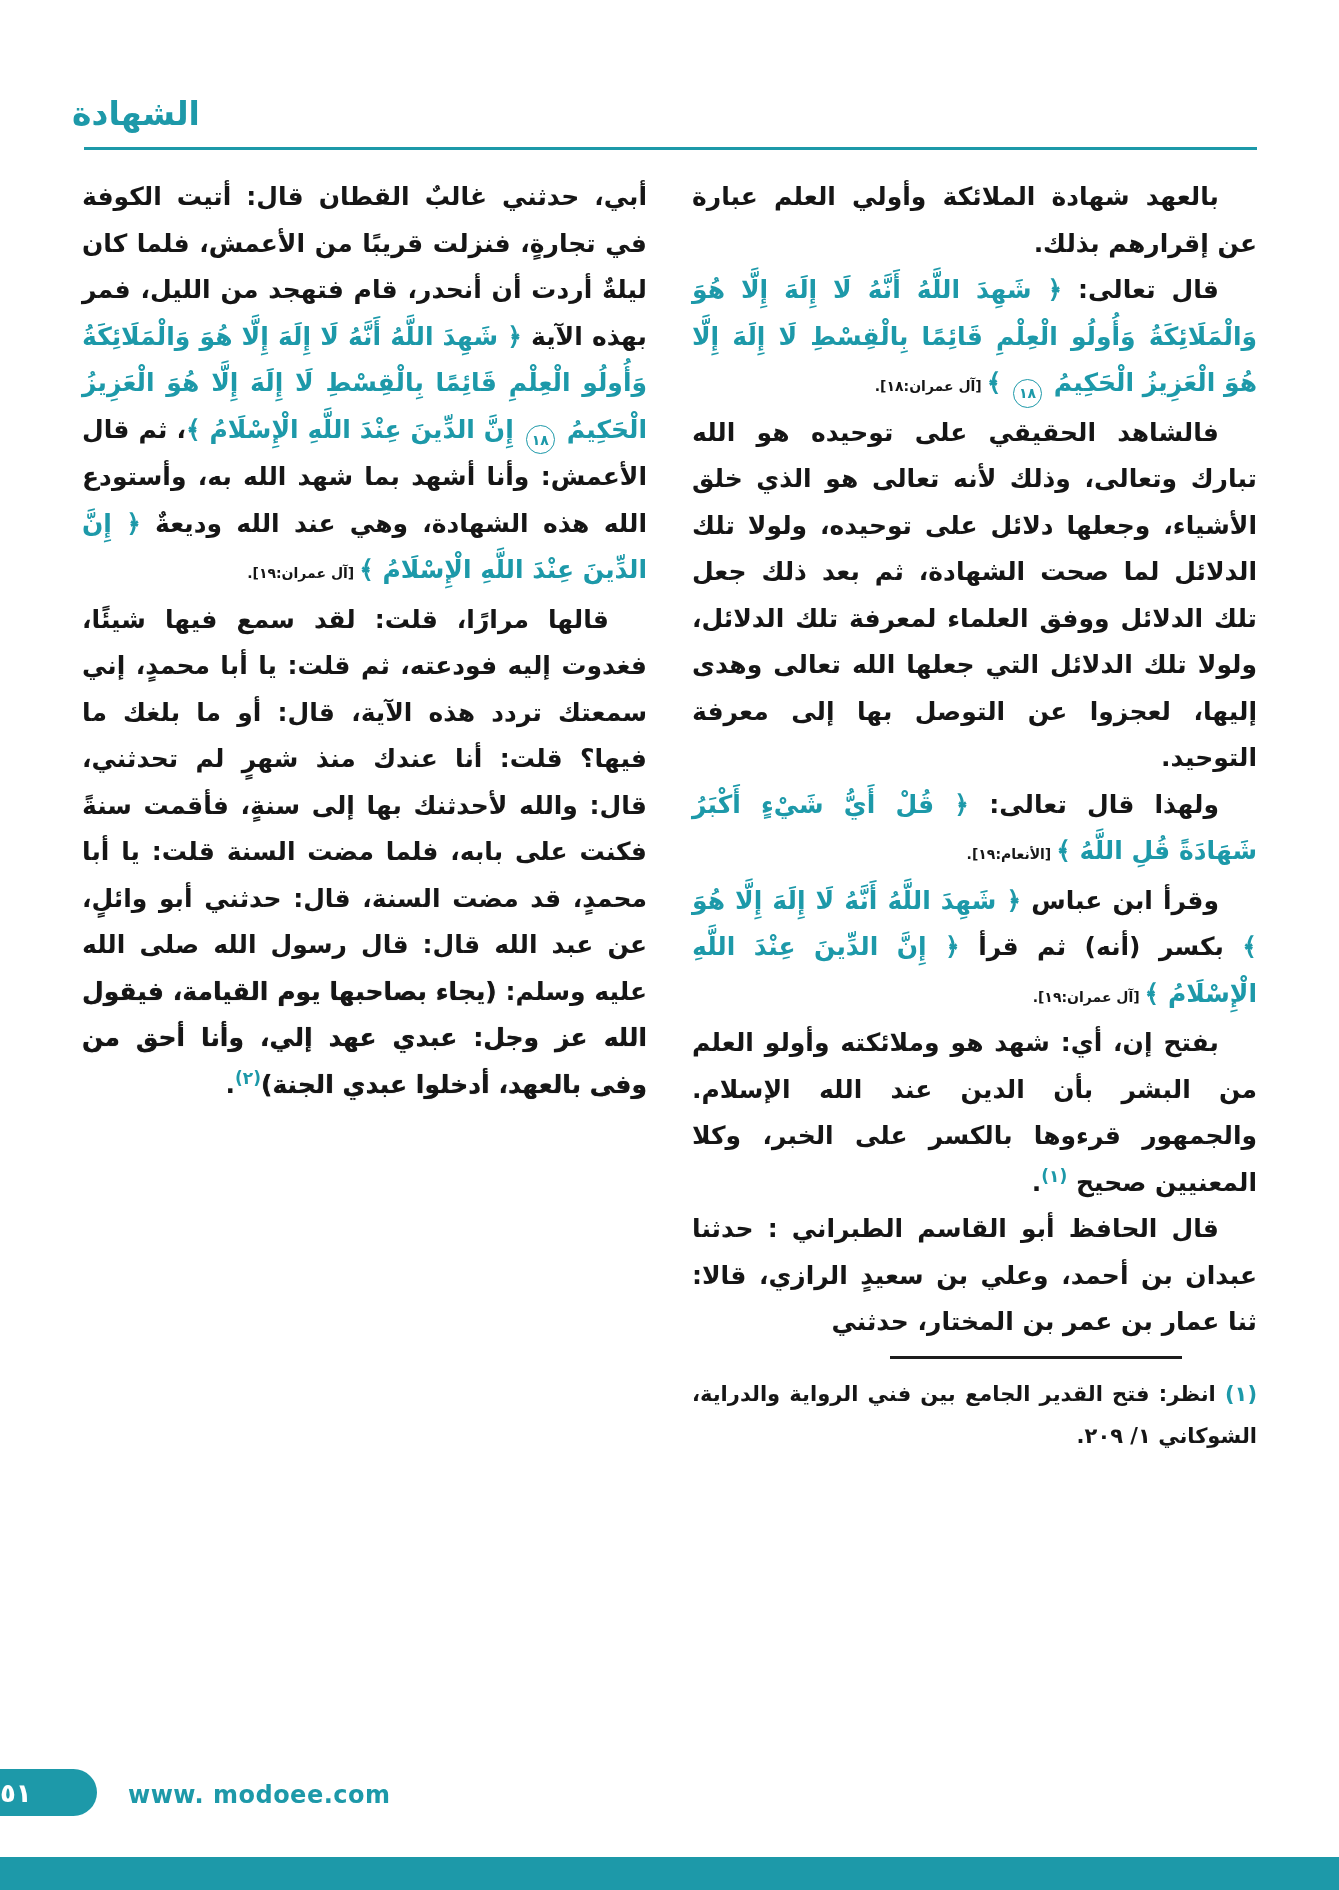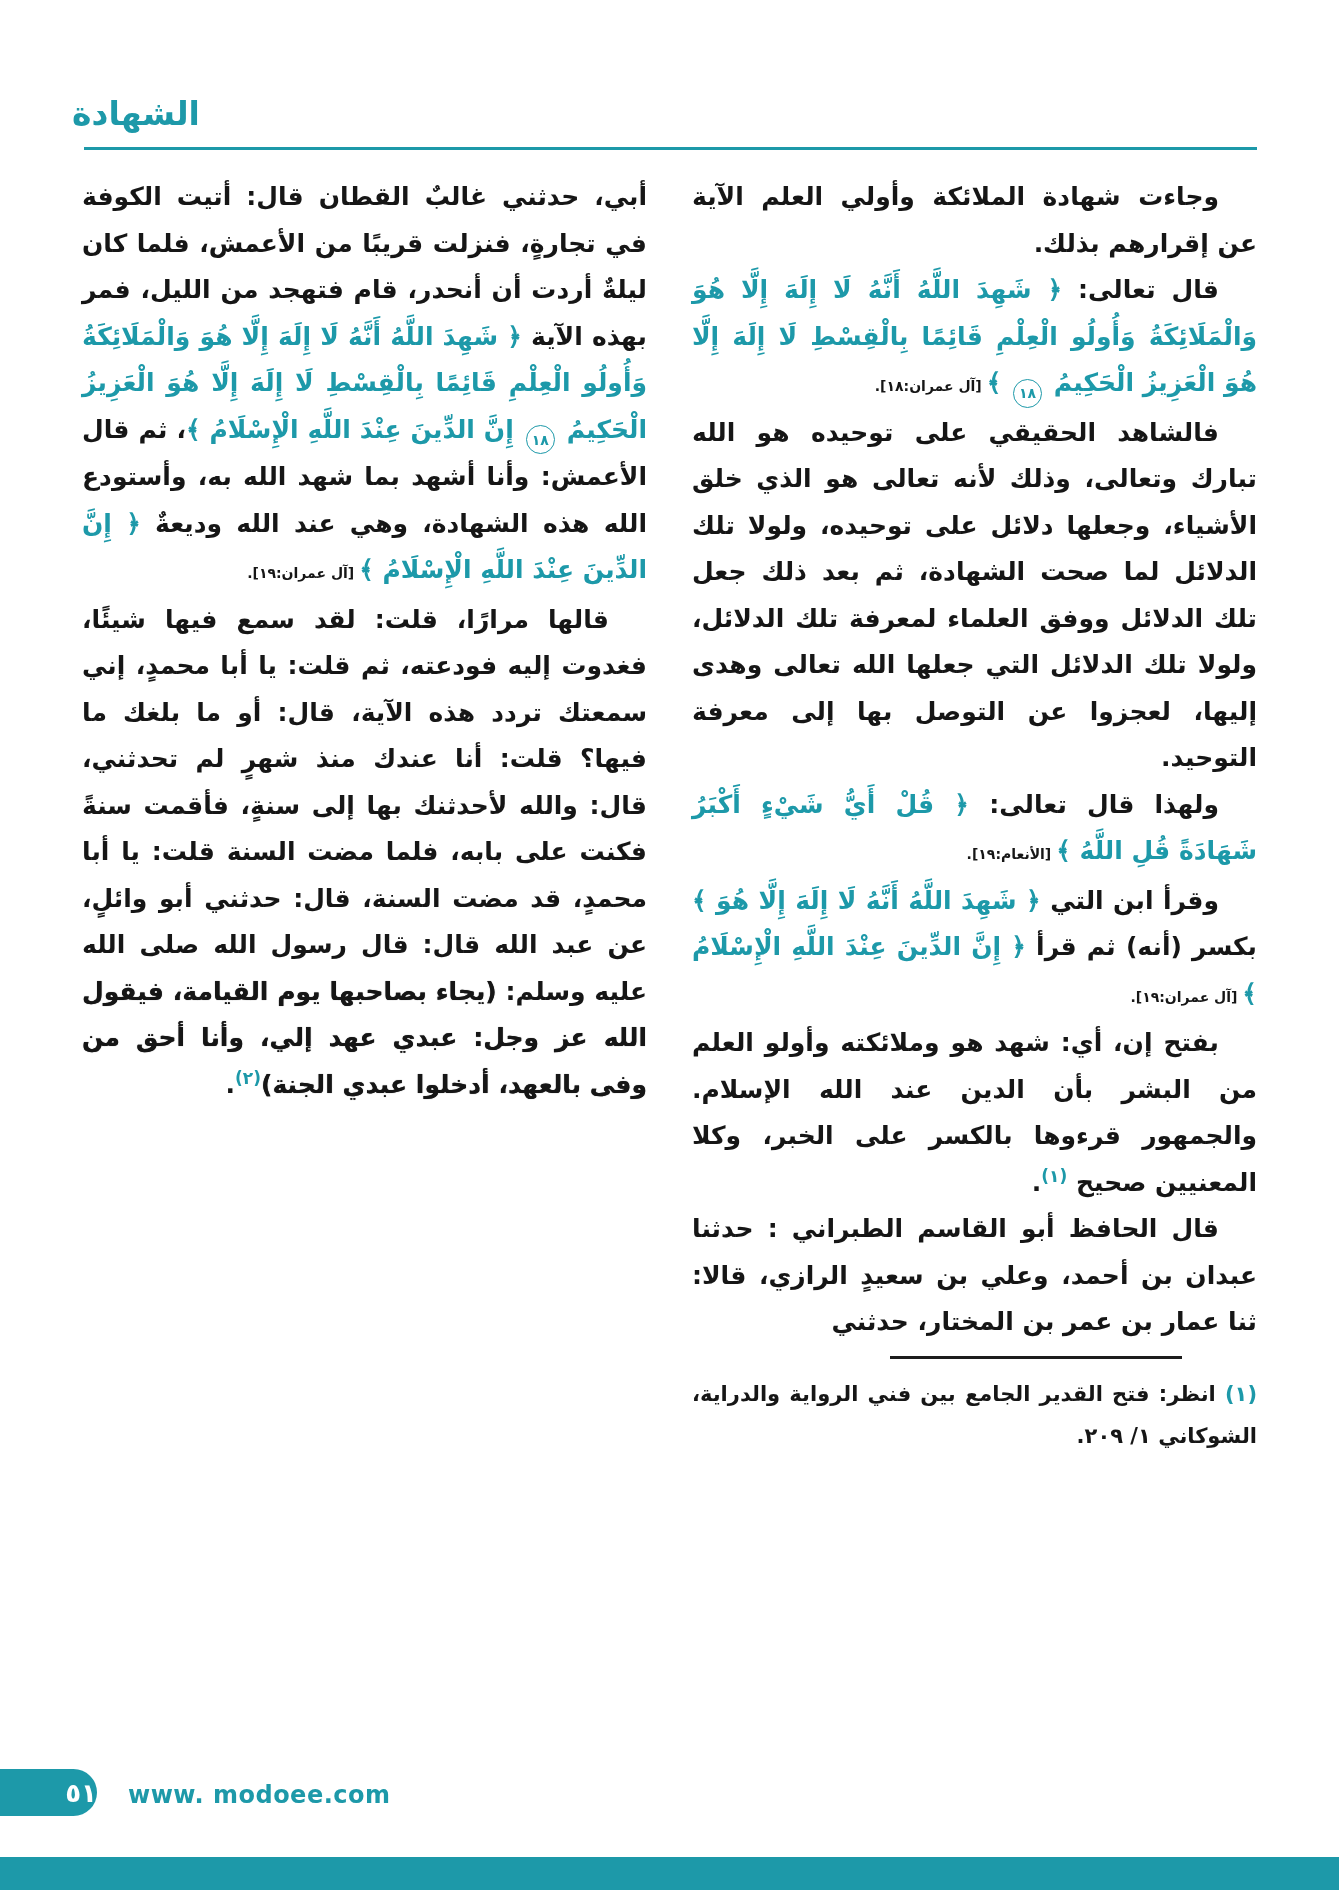--- a/index.html
+++ b/index.html
@@ -66,21 +66,21 @@
     font-size:21px;line-height:42px;text-align:justify;
     font-weight:bold;color:var(--ink);
   }
   .fntext .para{text-indent:0;}
   .fncol-left .fntext{width:358px;}
 
   
   .page-pill{
     position:absolute;left:0;top:1769px;width:97px;height:47px;
     background:var(--accent);border-radius:0 24px 24px 0;
-    display:flex;align-items:center;justify-content:flex-start;
+    display:flex;align-items:center;justify-content:flex-end;
     color:#ffffff;font-size:26px;font-weight:bold;
   }
   .website{
     position:absolute;left:128px;top:1781px;
     color:var(--accent);font-size:24px;font-weight:bold;
     direction:ltr;letter-spacing:0.5px;
   }
   .bottom-bar{
     position:absolute;left:0;top:1857px;width:1339px;height:33px;
     background:var(--accent);
@@ -89,25 +89,25 @@
 </head>
 <body>
 
 <div class="page">
 
   <div class="header-title">الشهادة</div>
   <div class="header-rule"></div>
 
   <div class="columns">
     <div class="col">
-        <p class="para"><span>وجاءت شهادة الملائكة وأولي العلم الآية عن إقرارهم بذلك.</span></p>
+        <p class="para"><span>بالعهد شهادة الملائكة وأولي العلم عبارة عن إقرارهم بذلك.</span></p>
         <p class="para"><span>قال تعالى: </span><span class="quran">﴿ شَهِدَ اللَّهُ أَنَّهُ لَا إِلَهَ إِلَّا هُوَ وَالْمَلَائِكَةُ وَأُولُو الْعِلْمِ قَائِمًا بِالْقِسْطِ لَا إِلَهَ إِلَّا هُوَ الْعَزِيزُ الْحَكِيمُ </span><span class="ayah">١٨</span><span class="quran"> ﴾</span><span class="ref"> [آل عمران:١٨].</span></p>
         <p class="para"><span>فالشاهد الحقيقي على توحيده هو الله تبارك وتعالى، وذلك لأنه تعالى هو الذي خلق الأشياء، وجعلها دلائل على توحيده، ولولا تلك الدلائل لما صحت الشهادة، ثم بعد ذلك جعل تلك الدلائل ووفق العلماء لمعرفة تلك الدلائل، ولولا تلك الدلائل التي جعلها الله تعالى وهدى إليها، لعجزوا عن التوصل بها إلى معرفة التوحيد.</span></p>
         <p class="para"><span>ولهذا قال تعالى: </span><span class="quran">﴿ قُلْ أَيُّ شَيْءٍ أَكْبَرُ شَهَادَةً قُلِ اللَّهُ ﴾</span><span class="ref"> [الأنعام:١٩].</span></p>
-        <p class="para"><span>وقرأ ابن التي </span><span class="quran">﴿ شَهِدَ اللَّهُ أَنَّهُ لَا إِلَهَ إِلَّا هُوَ ﴾</span><span> بكسر (أنه) ثم قرأ </span><span class="quran">﴿ إِنَّ الدِّينَ عِنْدَ اللَّهِ الْإِسْلَامُ ﴾</span><span class="ref"> [آل عمران:١٩].</span></p>
+        <p class="para"><span>وقرأ ابن عباس </span><span class="quran">﴿ شَهِدَ اللَّهُ أَنَّهُ لَا إِلَهَ إِلَّا هُوَ ﴾</span><span> بكسر (أنه) ثم قرأ </span><span class="quran">﴿ إِنَّ الدِّينَ عِنْدَ اللَّهِ الْإِسْلَامُ ﴾</span><span class="ref"> [آل عمران:١٩].</span></p>
         <p class="para"><span>بفتح إن، أي: شهد هو وملائكته وأولو العلم من البشر بأن الدين عند الله الإسلام. والجمهور قرءوها بالكسر على الخبر، وكلا المعنيين صحيح </span><span class="fnref">(١)</span><span>.</span></p>
         <p class="para"><span>قال الحافظ أبو القاسم الطبراني : حدثنا عبدان بن أحمد، وعلي بن سعيدٍ الرازي، قالا: ثنا عمار بن عمر بن المختار، حدثني</span></p>
       </div>
     <div class="col">
         <p class="para noindent"><span>أبي، حدثني غالبٌ القطان قال: أتيت الكوفة في تجارةٍ، فنزلت قريبًا من الأعمش، فلما كان ليلةٌ أردت أن أنحدر، قام فتهجد من الليل، فمر بهذه الآية </span><span class="quran">﴿ شَهِدَ اللَّهُ أَنَّهُ لَا إِلَهَ إِلَّا هُوَ وَالْمَلَائِكَةُ وَأُولُو الْعِلْمِ قَائِمًا بِالْقِسْطِ لَا إِلَهَ إِلَّا هُوَ الْعَزِيزُ الْحَكِيمُ </span><span class="ayah">١٨</span><span class="quran"> إِنَّ الدِّينَ عِنْدَ اللَّهِ الْإِسْلَامُ ﴾</span><span>، ثم قال الأعمش: وأنا أشهد بما شهد الله به، وأستودع الله هذه الشهادة، وهي عند الله وديعةٌ </span><span class="quran">﴿ إِنَّ الدِّينَ عِنْدَ اللَّهِ الْإِسْلَامُ ﴾</span><span class="ref"> [آل عمران:١٩].</span></p>
         <p class="para"><span>قالها مرارًا، قلت: لقد سمع فيها شيئًا، فغدوت إليه فودعته، ثم قلت: يا أبا محمدٍ، إني سمعتك تردد هذه الآية، قال: أو ما بلغك ما فيها؟ قلت: أنا عندك منذ شهرٍ لم تحدثني، قال: والله لأحدثنك بها إلى سنةٍ، فأقمت سنةً فكنت على بابه، فلما مضت السنة قلت: يا أبا محمدٍ، قد مضت السنة، قال: حدثني أبو وائلٍ، عن عبد الله قال: قال رسول الله صلى الله عليه وسلم: </span><span class="hadith">(يجاء بصاحبها يوم القيامة، فيقول الله عز وجل: عبدي عهد إلي، وأنا أحق من وفى بالعهد، أدخلوا عبدي الجنة)</span><span class="fnref">(٢)</span><span>.</span></p>
       </div>
   </div>
 
   <div class="footnotes">

